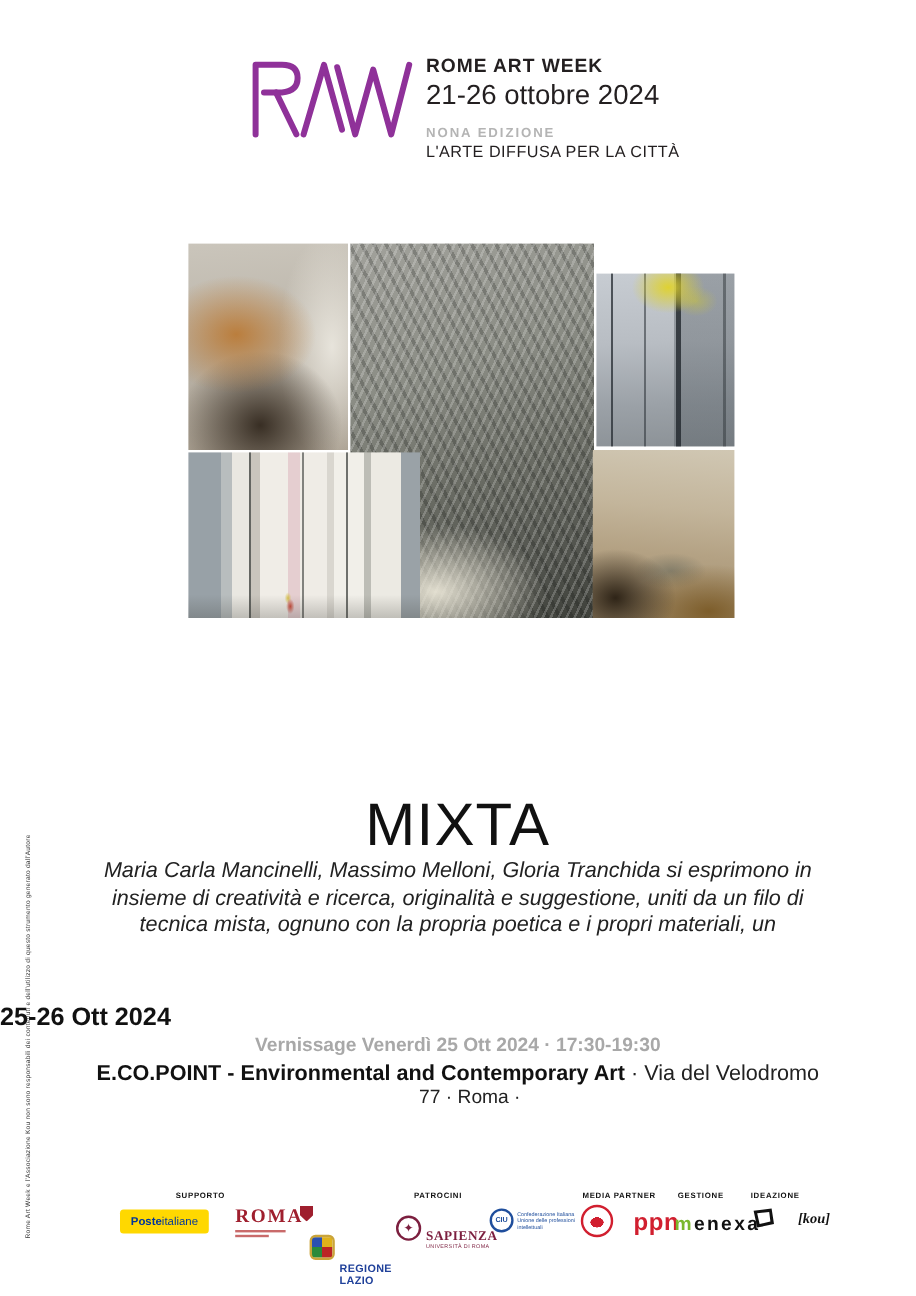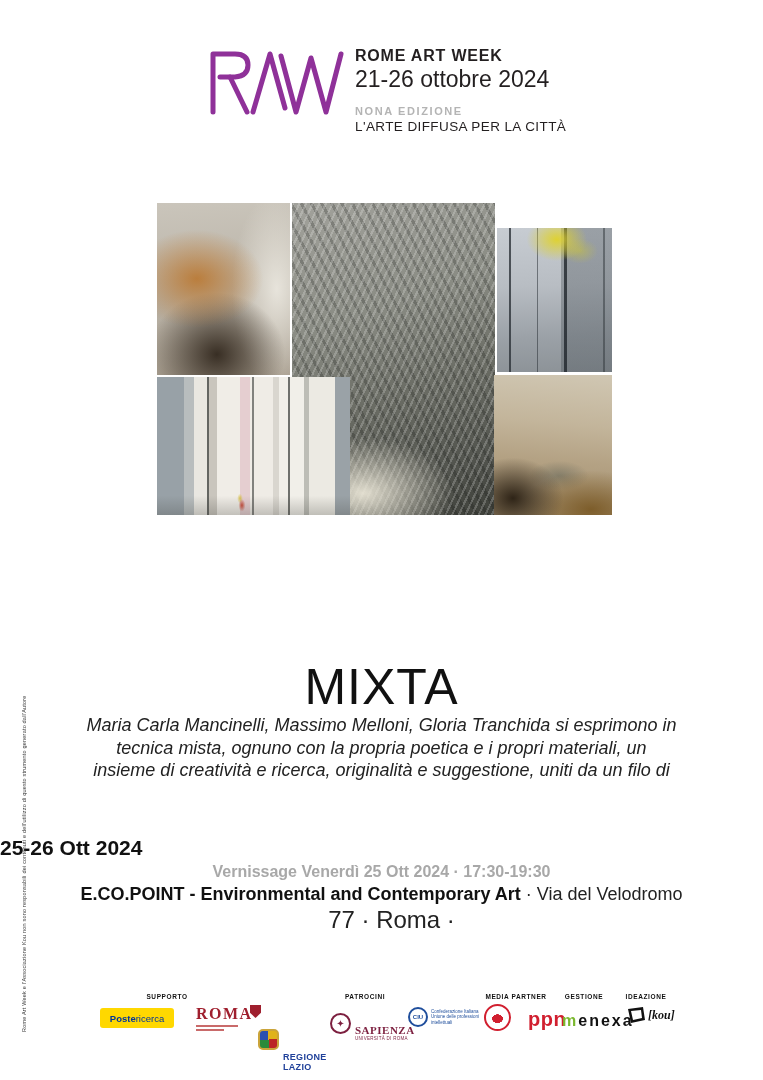--- a/index.html
+++ b/index.html
@@ -58,21 +58,21 @@
   
   #event-title { left:0; right:0; top:658px; text-align:center; font-size:50px;
     font-weight:400; letter-spacing:1px; color:#111; }
   #event-desc { left:30px; right:30px; top:714px; text-align:center;
     font-size:18px; font-style:italic; color:#222; line-height:22.5px; }
   #event-dates { left:0; right:0; top:836px; text-align:left; font-size:21px; font-weight:bold; color:#111; }
   #event-vernissage { left:0; right:0; top:863px; text-align:center; font-size:16px;
     font-weight:bold; color:#a8a8a8; }
   #event-venue1 { left:0; right:0; top:884px; text-align:center; font-size:18px; color:#222; }
   #event-venue1 b { font-weight:bold; color:#111; }
-  #event-venue2 { left:0; right:0; top:906px; text-align:center; font-size:24px; color:#222;padding-left:20px; }
+  #event-venue2 { left:0; right:0; top:906px; text-align:center; font-size:16px; color:#222;padding-left:20px; }
 
   
   .grp-label { position:absolute; top:993px; font-size:6.5px; font-weight:bold;
     letter-spacing:.6px; color:#111; text-align:center; }
   #grp-supporto { left:122px; width:90px; }
   #grp-patrocini { left:320px; width:90px; }
   #grp-media { left:470px; width:92px; }
   #grp-gestione { left:542px; width:84px; }
   #grp-ideazione { left:606px; width:80px; }
 
@@ -98,21 +98,21 @@
   #logo-sapienza .sub { font-size:4.5px; color:#7c1f3f; letter-spacing:.3px; }
   #logo-ciu { left:408px; top:1007px; display:flex; align-items:center; gap:3px; }
   #ciu-emblem { width:20px; height:20px; border-radius:50%; border:2px solid #1f4e9c;
     color:#1f4e9c; font-size:6px; font-weight:bold; display:flex; align-items:center; justify-content:center; }
   #logo-ciu .lines { font-size:4.5px; color:#1f4e9c; line-height:5.5px; }
   #logo-media-badge { left:484px; top:1004px; width:27px; height:27px; border-radius:50%;
     border:2px solid #d11f2f; background:radial-gradient(9px 7px at 50% 55%, #d11f2f 60%, rgba(209,31,47,0) 62%); }
   #logo-ppn { left:528px; top:1008px; font-size:20px; font-weight:bold; color:#d11f2f; letter-spacing:.5px; }
   #logo-menexa { left:562px; top:1012px; font-size:16px; font-weight:bold; letter-spacing:2px; color:#111; }
   #logo-menexa .accent { color:#7ab82e; }
-  #logo-kou { left:626px; top:1006px; display:flex; align-items:center; gap:2px; }
+  #logo-kou { left:626px; top:1006px; display:flex; align-items:center; gap:19px; }
   #kou-frame { width:20px; height:18px; }
   #logo-kou .nm { font-size:12px; font-style:italic; font-weight:bold; color:#111;
     font-family:"Liberation Serif", serif; }
 
   
   #side-note { left:21px; top:1032px; transform:rotate(-90deg); transform-origin:0 0;
     white-space:nowrap; font-size:5.5px; letter-spacing:.2px; color:#3a3a3a; }
 </style>
 </head>
 <body>
@@ -132,37 +132,37 @@
 
 <div id="art-center" class="art"></div>
 <div id="art-top-left" class="art"></div>
 <div id="art-top-right" class="art"></div>
 <div id="art-bottom-left" class="art"></div>
 <div id="art-bottom-right" class="art"></div>
 
 <div id="event-title" class="abs">MIXTA</div>
 <div id="event-desc" class="abs">
   <div>Maria Carla Mancinelli, Massimo Melloni, Gloria Tranchida si esprimono in</div>
+  <div>insieme di creatività e ricerca, originalità e suggestione, uniti da un filo di</div>
   <div>tecnica mista, ognuno con la propria poetica e i propri materiali, un</div>
-  <div>insieme di creatività e ricerca, originalità e suggestione, uniti da un filo di</div>
 </div>
 <div id="event-dates" class="abs">25-26 Ott 2024</div>
 <div id="event-vernissage" class="abs">Vernissage Venerdì 25 Ott 2024 · 17:30-19:30</div>
 <div id="event-venue1" class="abs"><b>E.CO.POINT - Environmental and Contemporary Art</b><span> · Via del Velodromo</span></div>
 <div id="event-venue2" class="abs">77 · Roma ·</div>
 
 <div id="grp-supporto" class="grp-label">SUPPORTO</div>
 <div id="grp-patrocini" class="grp-label">PATROCINI</div>
 <div id="grp-media" class="grp-label">MEDIA PARTNER</div>
 <div id="grp-gestione" class="grp-label">GESTIONE</div>
 <div id="grp-ideazione" class="grp-label">IDEAZIONE</div>
 
 <div id="logo-poste" class="abs">
     <span class="b">Poste</span>
-    <span>ricerca</span>
+    <span>italiane</span>
   </div>
 <div id="logo-roma" class="abs">
   <span class="roma-word">ROMA</span>
   <span id="roma-crest"></span>
   <div class="roma-sub"></div>
   <div class="roma-sub" style="width:28px"></div>
 </div>
 <div id="logo-regione" class="abs">
   <span id="regione-emblem"></span>
   <span class="txt"><span>REGIONE</span><br>

